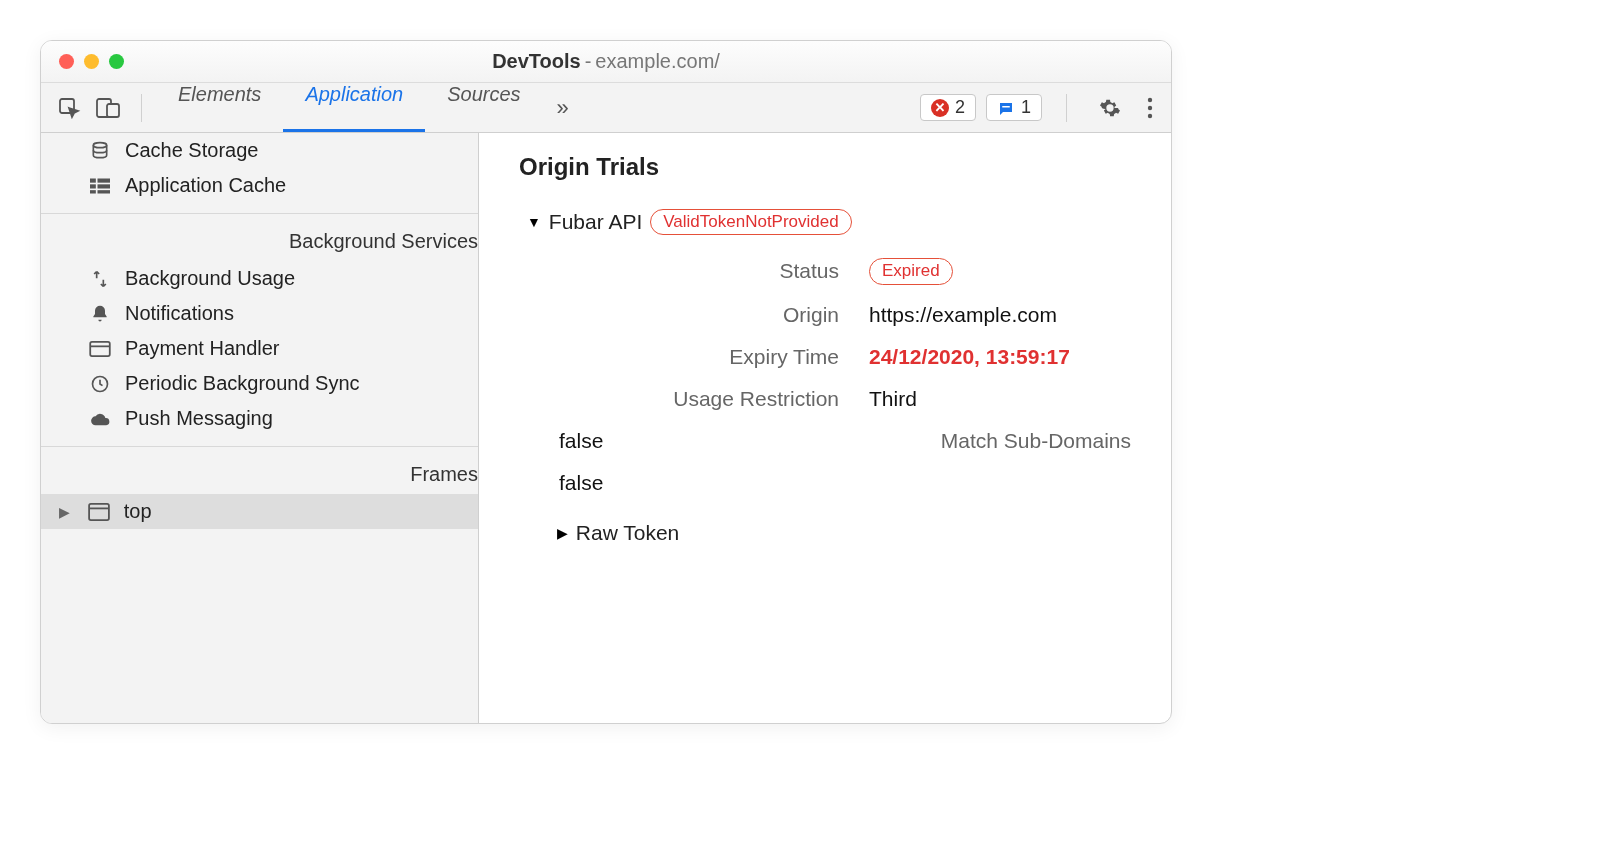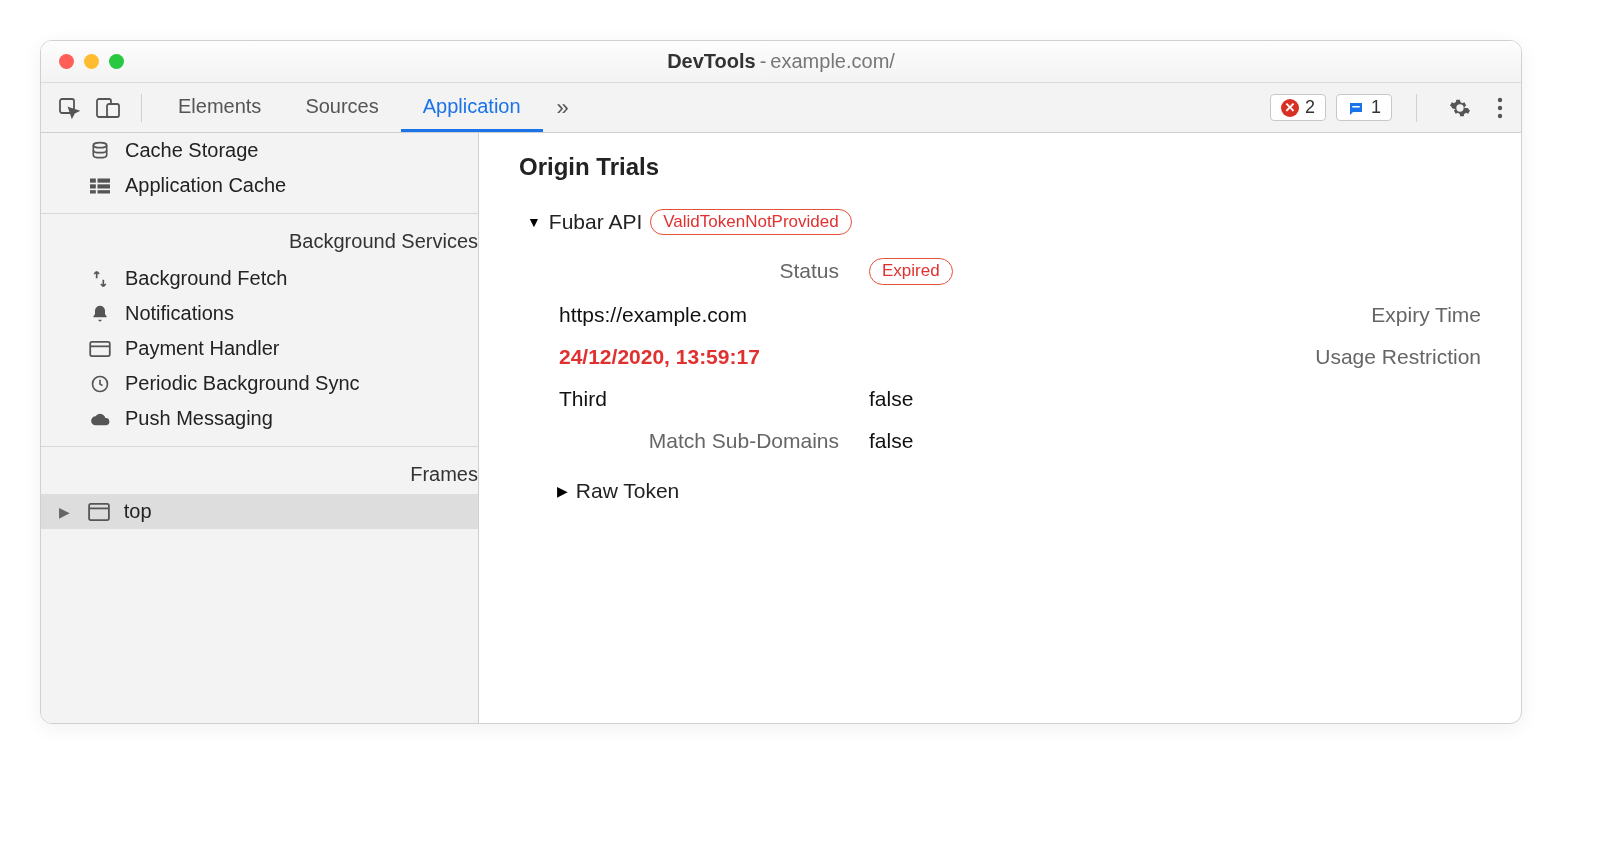--- a/index.html
+++ b/index.html
@@ -5,21 +5,21 @@
   * { box-sizing: border-box; }
   body {
     margin: 0;
     padding: 40px;
     background: #fff;
     font-family: -apple-system, Helvetica, Arial, sans-serif;
     font-size: 20px;
     color: #222;
   }
   .window {
-    width: 1482px;
+    width: 1132px;
     border: 1px solid #d0d0d0;
     border-radius: 12px;
     overflow: hidden;
     box-shadow: 0 4px 20px rgba(0,0,0,0.06);
     background: #fff;
   }
   .titlebar {
     height: 42px;
     background: linear-gradient(#fdfdfd,#f3f3f3);
     border-bottom: 1px solid #dcdcdc;
@@ -52,25 +52,26 @@
     align-items: center;
     padding: 0 10px;
     font-size: 20px;
   }
   .toolbar .left-icons { display: flex; align-items: center; gap: 14px; padding: 0 6px; }
   .toolbar .divider { width: 1px; height: 28px; background: #d0d0d0; margin: 0 14px; }
   .tabs { display: flex; align-items: stretch; height: 100%; }
   .tab {
     padding: 0 22px;
     display: flex;
-    align-items: center;
+    align-items: flex-start;
     color: #555;
     cursor: pointer;
     border-bottom: 3px solid transparent;
     height: 100%;
+    font-style: italic;
   }
   .tab.active { color: #1a73e8; border-bottom: 3px solid #1a73e8; }
   .more-chevron { padding: 0 14px; color: #555; font-size: 22px; cursor: pointer; }
   .spacer { flex: 1; }
   .toolbar-right { display: flex; align-items: center; gap: 10px; }
   .pill {
     display: inline-flex;
     align-items: center;
     gap: 6px;
     border: 1px solid #c8c8c8;
@@ -208,25 +209,25 @@
           <rect x="2" y="3" width="14" height="18" rx="2"></rect>
           <rect x="12" y="8" width="12" height="13" rx="2" fill="#f3f3f3"></rect>
         </svg>
       </span>
     </div>
     <div class="divider"></div>
     <div class="tabs">
       <div class="tab">
           <span>Elements</span>
         </div>
+      <div class="tab active">
+          <span>Application</span>
+        </div>
       <div class="tab">
           <span>Sources</span>
-        </div>
-      <div class="tab active">
-          <span>Application</span>
         </div>
     </div>
     <div class="more-chevron">»</div>
     <div class="spacer"></div>
     <div class="toolbar-right">
       <div class="pill">
         <span class="err-icon">✕</span>
         <span>2</span>
       </div>
       <div class="pill">
@@ -283,21 +284,21 @@
 
       <div class="side-sep"></div>
       <div class="side-section-title">Background Services</div>
 
       <div class="side-item">
         <span class="icn">
           <svg width="20" height="20" viewBox="0 0 24 24" fill="none" stroke="#555" stroke-width="2">
               <path d="M8 3v8M8 3l-3 3M8 3l3 3M16 21v-8M16 21l-3-3M16 21l3-3"></path>
             </svg>
         </span>
-        <span>Background Fetch</span>
+        <span>Background Usage</span>
       </div>
       <div class="side-item">
         <span class="icn">
           <svg width="20" height="20" viewBox="0 0 24 24" fill="#555">
               <path d="M12 2a6 6 0 00-6 6v4l-2 3v1h16v-1l-2-3V8a6 6 0 00-6-6zm-2 17a2 2 0 004 0h-4z"></path>
             </svg>
         </span>
         <span>Notifications</span>
       </div>
       <div class="side-item">
@@ -348,20 +349,21 @@
       <div class="trial-row">
         <span class="tri-black">▼</span>
         <span style="font-size:21px;">Fubar API</span>
         <span class="badge">ValidTokenNotProvided</span>
       </div>
 
       <div class="kv">
         <div class="k">Status</div>
         <div class="v"><span class="badge">Expired</span></div>
 
+        <div class="k">Origin</div>
         <div class="v">https://example.com</div>
 
         <div class="k">Expiry Time</div>
         <div class="v red">24/12/2020, 13:59:17</div>
 
         <div class="k">Usage Restriction</div>
         <div class="v">Third</div>
 
         <div class="v">false</div>
 

